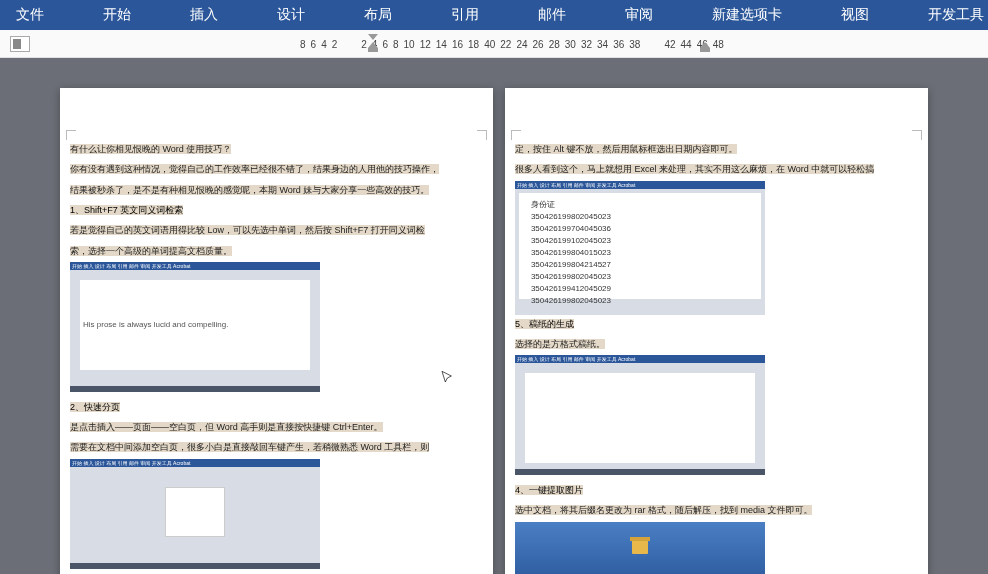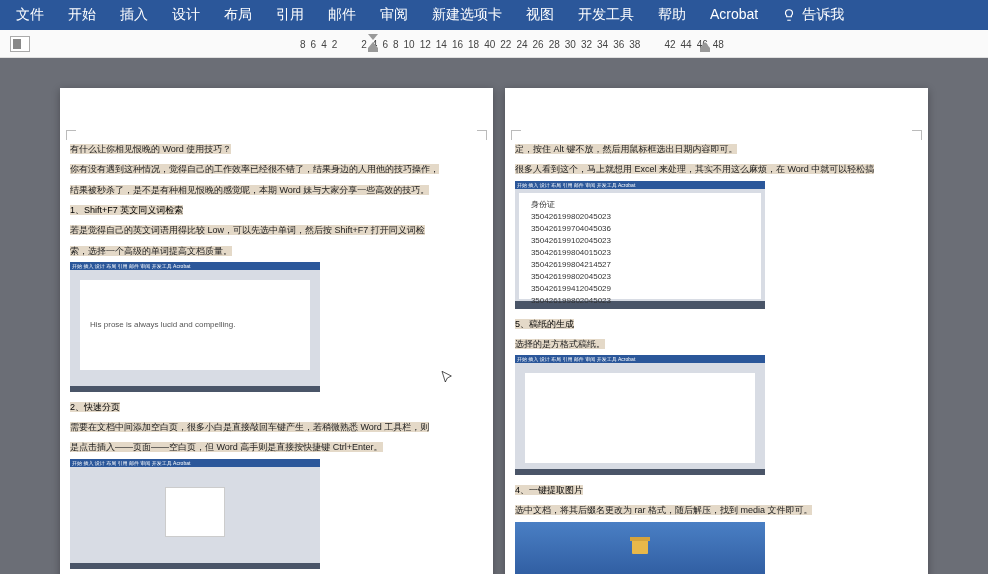--- a/index.html
+++ b/index.html
@@ -1,18 +1,18 @@
 <!DOCTYPE html>
 <html><head>
   <meta charset="utf-8">
   <style>
     * { margin: 0; padding: 0; box-sizing: border-box; }
     body { font-family: "Microsoft YaHei", sans-serif; background: #f0f0f0; width: 988px; height: 574px; overflow: hidden; }
     
-    .ribbon { background: #2b579a; height: 30px; display: flex; align-items: flex-start; padding: 0 4px; }
+    .ribbon { background: #2b579a; height: 30px; display: flex; align-items: center; padding: 0 4px; gap: 35px; }
     .ribbon-tab { color: #fff; font-size: 14px; padding: 6px 12px; cursor: pointer; white-space: nowrap; }
     .tell-me { display: flex; align-items: center; gap: 6px; }
     .lightbulb { width: 14px; height: 14px; }
     
     .ruler-area { background: #fafafa; height: 28px; display: flex; align-items: center; position: relative; border-bottom: 1px solid #e0e0e0; }
     .view-toggle { width: 20px; height: 16px; background: #fff; border: 1px solid #aaa; margin-left: 10px; position: relative; }
     .view-toggle::before { content: ''; position: absolute; left: 2px; top: 2px; width: 8px; height: 10px; background: #888; }
     .ruler { position: absolute; left: 300px; right: 0; top: 4px; height: 20px; display: flex; align-items: center; }
     .ruler-num { font-size: 10px; color: #444; margin-right: 5px; }
     .ruler-indent-left { position: absolute; left: 68px; top: -2px; }
@@ -26,21 +26,21 @@
     .page { background: #fff; width: 440px; height: 500px; box-shadow: 0 2px 8px rgba(0,0,0,0.3); padding: 50px 10px 10px 10px; position: relative; }
     .page-right { width: 430px; }
     
     .page-text { font-size: 9px; line-height: 1.6; color: #222; background: #e4d9c8; display: inline; }
     .page-block { margin-bottom: 2px; }
     .section-num { font-size: 9px; background: #e4d9c8; display: inline; }
     
     .embedded-screenshot { background: #4a5568; margin: 4px 0; position: relative; }
     .emb-ribbon { background: #2b579a; height: 8px; font-size: 5px; color: #fff; padding: 1px 2px; overflow: hidden; }
     .emb-body { background: #d8dce4; padding: 10px; }
-    .emb-white { background: #fff; min-height: 40px; padding: 10px; font-size: 8px; color: #555; }
+    .emb-white { background: #fff; min-height: 40px; padding: 3px; font-size: 8px; color: #555; }
     .id-list { font-size: 8px; line-height: 1.5; color: #333; padding: 4px 10px; }
     .emb-dialog { background: #fff; width: 60px; height: 50px; margin: 10px auto; border: 1px solid #ccc; }
     .emb-desktop { background: linear-gradient(180deg, #4a7fc4 0%, #2d5a9e 100%); height: 60px; position: relative; }
     .emb-desktop-icon { width: 24px; height: 24px; position: absolute; left: 50%; top: 40%; transform: translate(-50%,-50%); }
     
     .corner-mark { position: absolute; width: 10px; height: 10px; border: 1px solid #bbb; }
     .cm-tl { top: 42px; left: 6px; border-right: none; border-bottom: none; }
     .cm-tr { top: 42px; right: 6px; border-left: none; border-bottom: none; }
     
     .cursor { position: absolute; left: 440px; top: 370px; width: 16px; height: 16px; z-index: 100; pointer-events: none; }
@@ -132,22 +132,22 @@
     <div class="page-block"><span class="page-text">索，选择一个高级的单词提高文档质量。</span></div>
 
     <div class="embedded-screenshot" style="width:250px;height:130px;">
       <div class="emb-ribbon">开始 插入 设计 布局 引用 邮件 审阅 开发工具 Acrobat</div>
       <div class="emb-body" style="height:116px;">
         <div class="emb-white" style="height:90px;padding-top:40px;">His prose is always lucid and compelling.</div>
       </div>
     </div>
 
     <div class="page-block"><span class="section-num">2、快速分页</span></div>
+    <div class="page-block"><span class="page-text">是点击插入——页面——空白页，但 Word 高手则是直接按快捷键 Ctrl+Enter。</span></div>
     <div class="page-block"><span class="page-text">需要在文档中间添加空白页，很多小白是直接敲回车键产生，若稍微熟悉 Word 工具栏，则</span></div>
-    <div class="page-block"><span class="page-text">是点击插入——页面——空白页，但 Word 高手则是直接按快捷键 Ctrl+Enter。</span></div>
 
     <div class="embedded-screenshot" style="width:250px;height:110px;">
       <div class="emb-ribbon">开始 插入 设计 布局 引用 邮件 审阅 开发工具 Acrobat</div>
       <div class="emb-body" style="height:96px;">
         <div class="emb-dialog"></div>
       </div>
     </div>
 
     <div class="page-block"></div>
 
@@ -155,21 +155,21 @@
 
   <div class="page page-right">
     <div class="corner-mark cm-tl"></div>
     <div class="corner-mark cm-tr"></div>
 
     <div class="page-block"><span class="page-text">定，按住 Alt 键不放，然后用鼠标框选出日期内容即可。</span></div>
     <div class="page-block"><span class="page-text">很多人看到这个，马上就想用 Excel 来处理，其实不用这么麻烦，在 Word 中就可以轻松搞</span></div>
 
     <div class="embedded-screenshot" style="width:250px;height:128px;">
       <div class="emb-ribbon">开始 插入 设计 布局 引用 邮件 审阅 开发工具 Acrobat</div>
-      <div class="emb-body" style="height:112px;padding:4px;">
+      <div class="emb-body" style="height:126px;padding:4px;">
         <div class="emb-white" style="height:106px;padding:2px;">
           <div class="id-list">
             <div>身份证</div>
             <div>350426199802045023</div>
             <div>350426199704045036</div>
             <div>350426199102045023</div>
             <div>350426199804015023</div>
             <div>350426199804214527</div>
             <div>350426199802045023</div>
             <div>350426199412045029</div>

